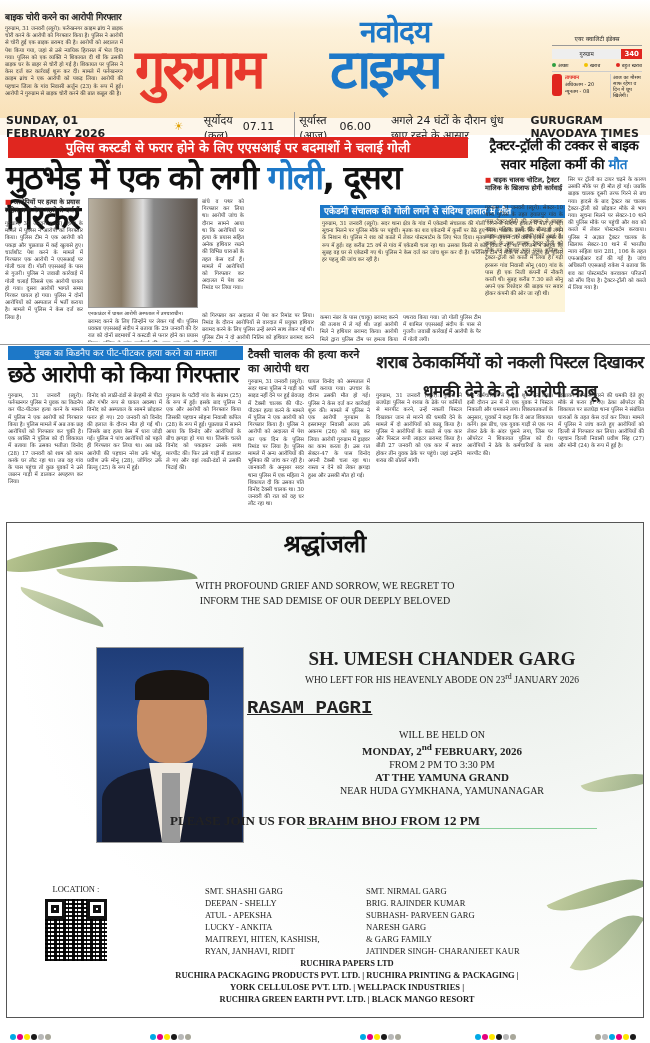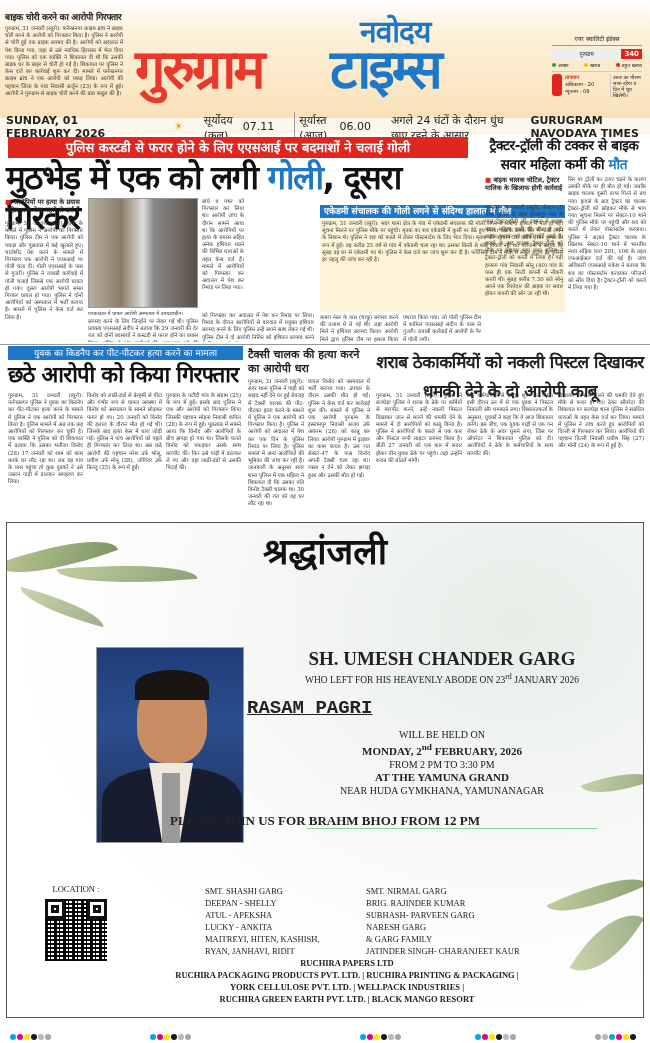--- a/index.html
+++ b/index.html
@@ -31,21 +31,21 @@
 .sub-left{left:5px;top:198px;width:78px;font-size:6.5px;font-weight:bold;line-height:8px}
 .photo{left:88px;top:198px;width:110px;height:110px;background:linear-gradient(90deg,#b8b0a0 0%,#8a7c68 30%,#ddd 50%,#888 60%,#5a5048 100%);border:1px solid #999}
 .photo-cap{left:88px;top:310px;width:110px;font-size:5px;color:#333}
 .bluebanner{left:320px;top:205px;width:245px;height:13px;background:#1d78c8;color:#fff;font-size:9px;font-weight:bold;line-height:13px;padding-left:4px}
 .yellowbox{left:320px;top:218px;width:245px;height:94px;background:#fdf4d8;padding:2px}
 .sec2-banner{left:8px;top:346px;width:235px;height:14px;background:#1d78c8;color:#fff;font-size:9px;text-align:center;line-height:14px}
 .sec2-head{left:8px;top:362px;width:240px;font-size:22px;font-weight:bold;color:#111;line-height:26px;letter-spacing:-0.8px}
 .taxi-head{left:248px;top:348px;width:120px;font-size:11px;font-weight:bold;line-height:14px}
 .liquor-head{left:375px;top:348px;width:270px;font-size:17px;font-weight:bold;line-height:29px;letter-spacing:-0.5px;text-align:center}
 .ad{left:6px;top:522px;width:638px;height:496px;border:1px solid #555;background:radial-gradient(ellipse at 80% 20%,#e8ede8 0%,#f7f9f7 40%,#fff 70%);overflow:hidden}
-.ad-title{position:absolute;left:0;width:100%;top:3px;text-align:center;font-size:36px;font-weight:bold;color:#111}
+.ad-title{position:absolute;left:0;width:100%;top:3px;text-align:center;font-size:24px;font-weight:bold;color:#111}
 .ad-intro{position:absolute;left:0;width:100%;top:55px;text-align:center;font-family:"Liberation Serif",serif;font-size:10px;line-height:15px;color:#222}
 .portrait{position:absolute;left:89px;top:124px;width:148px;height:196px;background:linear-gradient(180deg,#1f3d78 0%,#2c4e8f 40%,#1a2f5a 100%);border:1px solid #999;overflow:hidden}
 .face{position:absolute;left:40px;top:30px;width:70px;height:85px;background:#c88d65;border-radius:45% 45% 40% 40%}
 .hair{position:absolute;left:38px;top:22px;width:74px;height:30px;background:#1a1512;border-radius:50% 50% 0 0}
 .suit{position:absolute;left:5px;top:120px;width:140px;height:80px;background:#171c2e;border-radius:40% 40% 0 0}
 .shirt{position:absolute;left:52px;top:115px;width:44px;height:80px;background:#efe8de;clip-path:polygon(0 0,100% 0,70% 100%,30% 100%)}
 .tie{position:absolute;left:65px;top:125px;width:18px;height:70px;background:#9a9a9a}
 .ad-name{position:absolute;left:240px;top:125px;width:390px;text-align:center;font-family:"Liberation Serif",serif;font-size:19px;font-weight:bold;color:#222}
 .ad-abode{position:absolute;left:240px;top:149px;width:390px;text-align:center;font-family:"Liberation Serif",serif;font-size:9.5px;color:#222}
 .ad-rasam{position:absolute;left:240px;top:174px;width:390px;text-align:left;font-family:Liberation Mono, monospace;font-size:19px;font-weight:bold;color:#222;text-decoration:underline}
@@ -151,20 +151,24 @@
 
 <div class="abs ad">
   <div class="leaf" style="left:-10px;top:20px;width:120px;height:28px;transform:rotate(-20deg);opacity:.8"></div>
   <div class="leaf" style="left:50px;top:40px;width:140px;height:22px;transform:rotate(-5deg);opacity:.7"></div>
   <div class="leaf" style="left:10px;top:75px;width:90px;height:18px;transform:rotate(15deg);opacity:.6"></div>
   <div class="leaf" style="left:540px;top:360px;width:100px;height:24px;transform:rotate(-25deg);opacity:.7"></div>
   <div class="leaf" style="left:560px;top:400px;width:80px;height:40px;transform:rotate(-60deg);opacity:.6"></div>
   <div class="leaf" style="left:575px;top:250px;width:70px;height:20px;transform:rotate(-20deg);opacity:.6"></div>
 
   <div class="ad-title">श्रद्धांजली</div>
+  <div class="ad-intro">
+    <div>WITH PROFOUND GRIEF AND SORROW, WE REGRET TO</div>
+    <div>INFORM THE SAD DEMISE OF OUR DEEPLY BELOVED</div>
+  </div>
 
   <div class="portrait">
     <div class="suit"></div>
     <div class="shirt"></div>
     <div class="tie"></div>
     <div class="face"></div>
     <div class="hair"></div>
   </div>
 
   <div class="ad-name">SH. UMESH CHANDER GARG</div>

